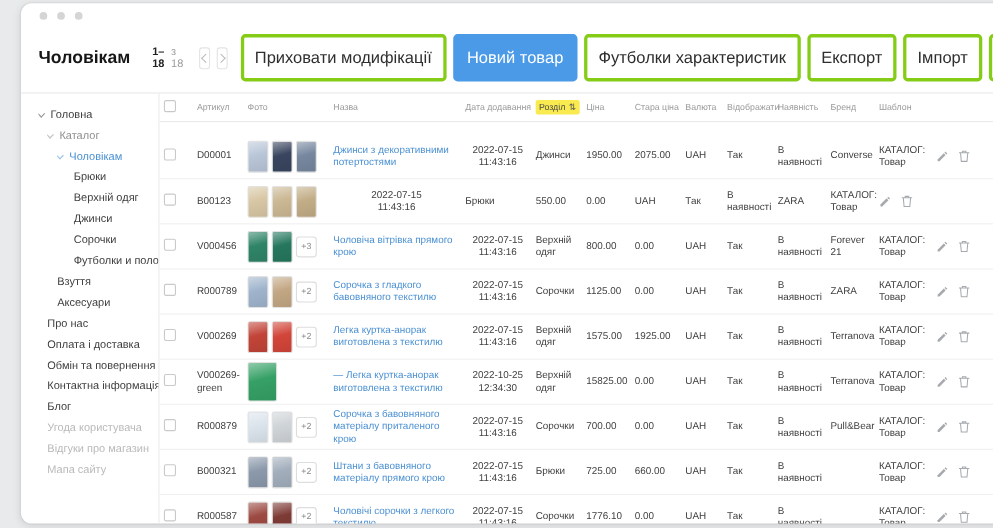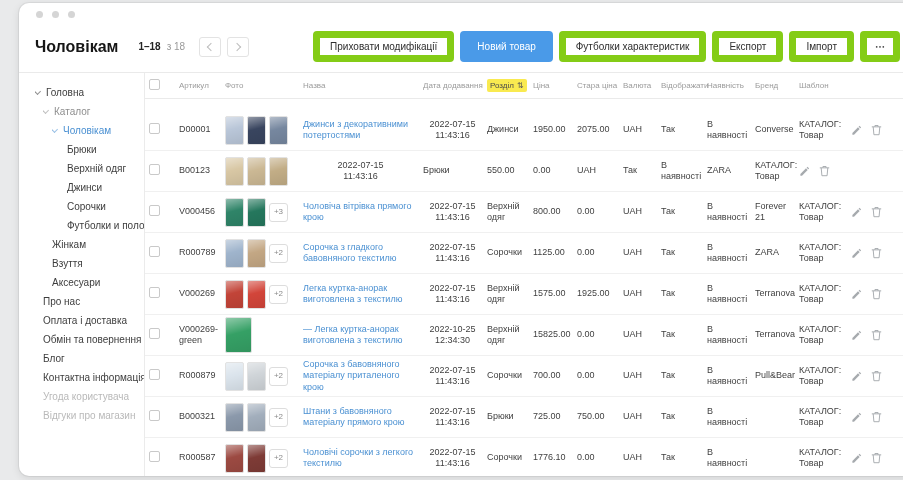--- a/index.html
+++ b/index.html
@@ -19,22 +19,22 @@
              border-bottom:1px solid #eaeaea; }
   .toolbar h1 { font-size:16px; color:#161616; margin-right:14px; font-weight:bold; }
   .pg-range { font-size:10px; font-weight:bold; color:#222; }
   .pg-total { font-size:10px; color:#9a9a9a; margin-right:8px; }
   .nav-btn { width:22px; height:20px; border:1px solid #e3e3e3; background:#fff;
              border-radius:3px; display:flex; align-items:center; justify-content:center; cursor:pointer; }
   .chev { width:6px; height:6px; border-left:1.5px solid #bdbdbd; border-bottom:1.5px solid #bdbdbd; display:inline-block; }
   .chev.left  { transform:rotate(45deg); margin-left:2px; }
   .chev.right { transform:rotate(-135deg); margin-right:2px; }
   .spacer { flex:1; }
-  .btn { font-family:inherit; font-size:10px; height:31px; padding:0 10px; background:#fff;
-         border:7px solid #84cc16; border-radius:4px; color:#2e2e2e; white-space:nowrap; cursor:pointer; }
+  .btn { font-family:inherit; font-size:15px; height:43px; padding:0 10px; background:#fff;
+         border:3px solid #84cc16; border-radius:4px; color:#2e2e2e; white-space:nowrap; cursor:pointer; }
   .btn.primary { background:#4a9ae8; border-color:#4a9ae8; color:#fff; }
   .btn.more { padding:0 8px; font-weight:bold; color:#555; }
 
   
   .content { display:flex; height:410px; }
   .sidebar { width:126px; flex-shrink:0; padding:10px 0 0 16px; border-right:1px solid #ebebeb;
              font-size:10px; overflow:hidden; }
   .side-item { display:flex; align-items:center; padding:4px 0; color:#3d3d3d;
                white-space:nowrap; overflow:hidden; cursor:pointer; }
   .side-item .caret { width:5px; height:5px; border-right:1.2px solid currentColor;
@@ -130,48 +130,48 @@
           <div class="side-item lvl-3">
             <span>Джинси</span>
           </div>
           <div class="side-item lvl-3">
             <span>Сорочки</span>
           </div>
           <div class="side-item lvl-3">
             <span>Футболки и поло</span>
           </div>
           <div class="side-item lvl-2">
-            <span>Жінкам</span>
-          </div>
-          <div class="side-item lvl-2">
             <span>Взуття</span>
           </div>
           <div class="side-item lvl-2">
             <span>Аксесуари</span>
           </div>
           <div class="side-item lvl-1">
             <span>Про нас</span>
           </div>
           <div class="side-item lvl-1">
             <span>Оплата і доставка</span>
           </div>
           <div class="side-item lvl-1">
             <span>Обмін та повернення</span>
           </div>
           <div class="side-item lvl-1">
+            <span>Контактна інформація</span>
+          </div>
+          <div class="side-item lvl-1">
             <span>Блог</span>
-          </div>
-          <div class="side-item lvl-1">
-            <span>Контактна інформація</span>
           </div>
           <div class="side-item lvl-1 tone-muted">
             <span>Угода користувача</span>
           </div>
           <div class="side-item lvl-1 tone-muted">
             <span>Відгуки про магазин</span>
+          </div>
+          <div class="side-item lvl-1 tone-muted">
+            <span>Мапа сайту</span>
           </div>
         </div>
       <div class="table">
         <div class="thead tr-grid">
             <div class="th c0"><span class="cb"></span></div>
             <div class="th c1">Артикул</div>
             <div class="th c2">Фото</div>
             <div class="th c3">Назва</div>
             <div class="th c4">Дата додавання</div>
             <div class="th c5"><span class="hl">
@@ -438,21 +438,21 @@
                 <span class="thumb" style="background-color: rgb(162, 174, 188);"></span>
                 <span class="more-badge">+2</span>
               </div>
               <div class="td c3"><span class="name-link">Штани з бавовняного матеріалу прямого крою</span></div>
               <div class="td c4">
                 <span class="date-line">2022-07-15</span>
                 <span class="date-line">11:43:16</span>
               </div>
               <div class="td c5">Брюки</div>
               <div class="td c6">725.00</div>
-              <div class="td c7">750.00</div>
+              <div class="td c7">660.00</div>
               <div class="td c8">UAH</div>
               <div class="td c9">Так</div>
               <div class="td c10">В наявності</div>
               <div class="td c11"></div>
               <div class="td c12">КАТАЛОГ: Товар</div>
               <div class="td c13 actions">
                 <span class="icon-btn">
                   <svg width="11" height="11" viewBox="0 0 16 16">
                     <path d="M2 11.6V14h2.4l8.2-8.2-2.4-2.4L2 11.6z" fill="#a6aaae"></path>
                     <path d="M11.1 2.5l2.4 2.4 1.3-1.3L12.4 1.2 11.1 2.5z" fill="#a6aaae"></path>

